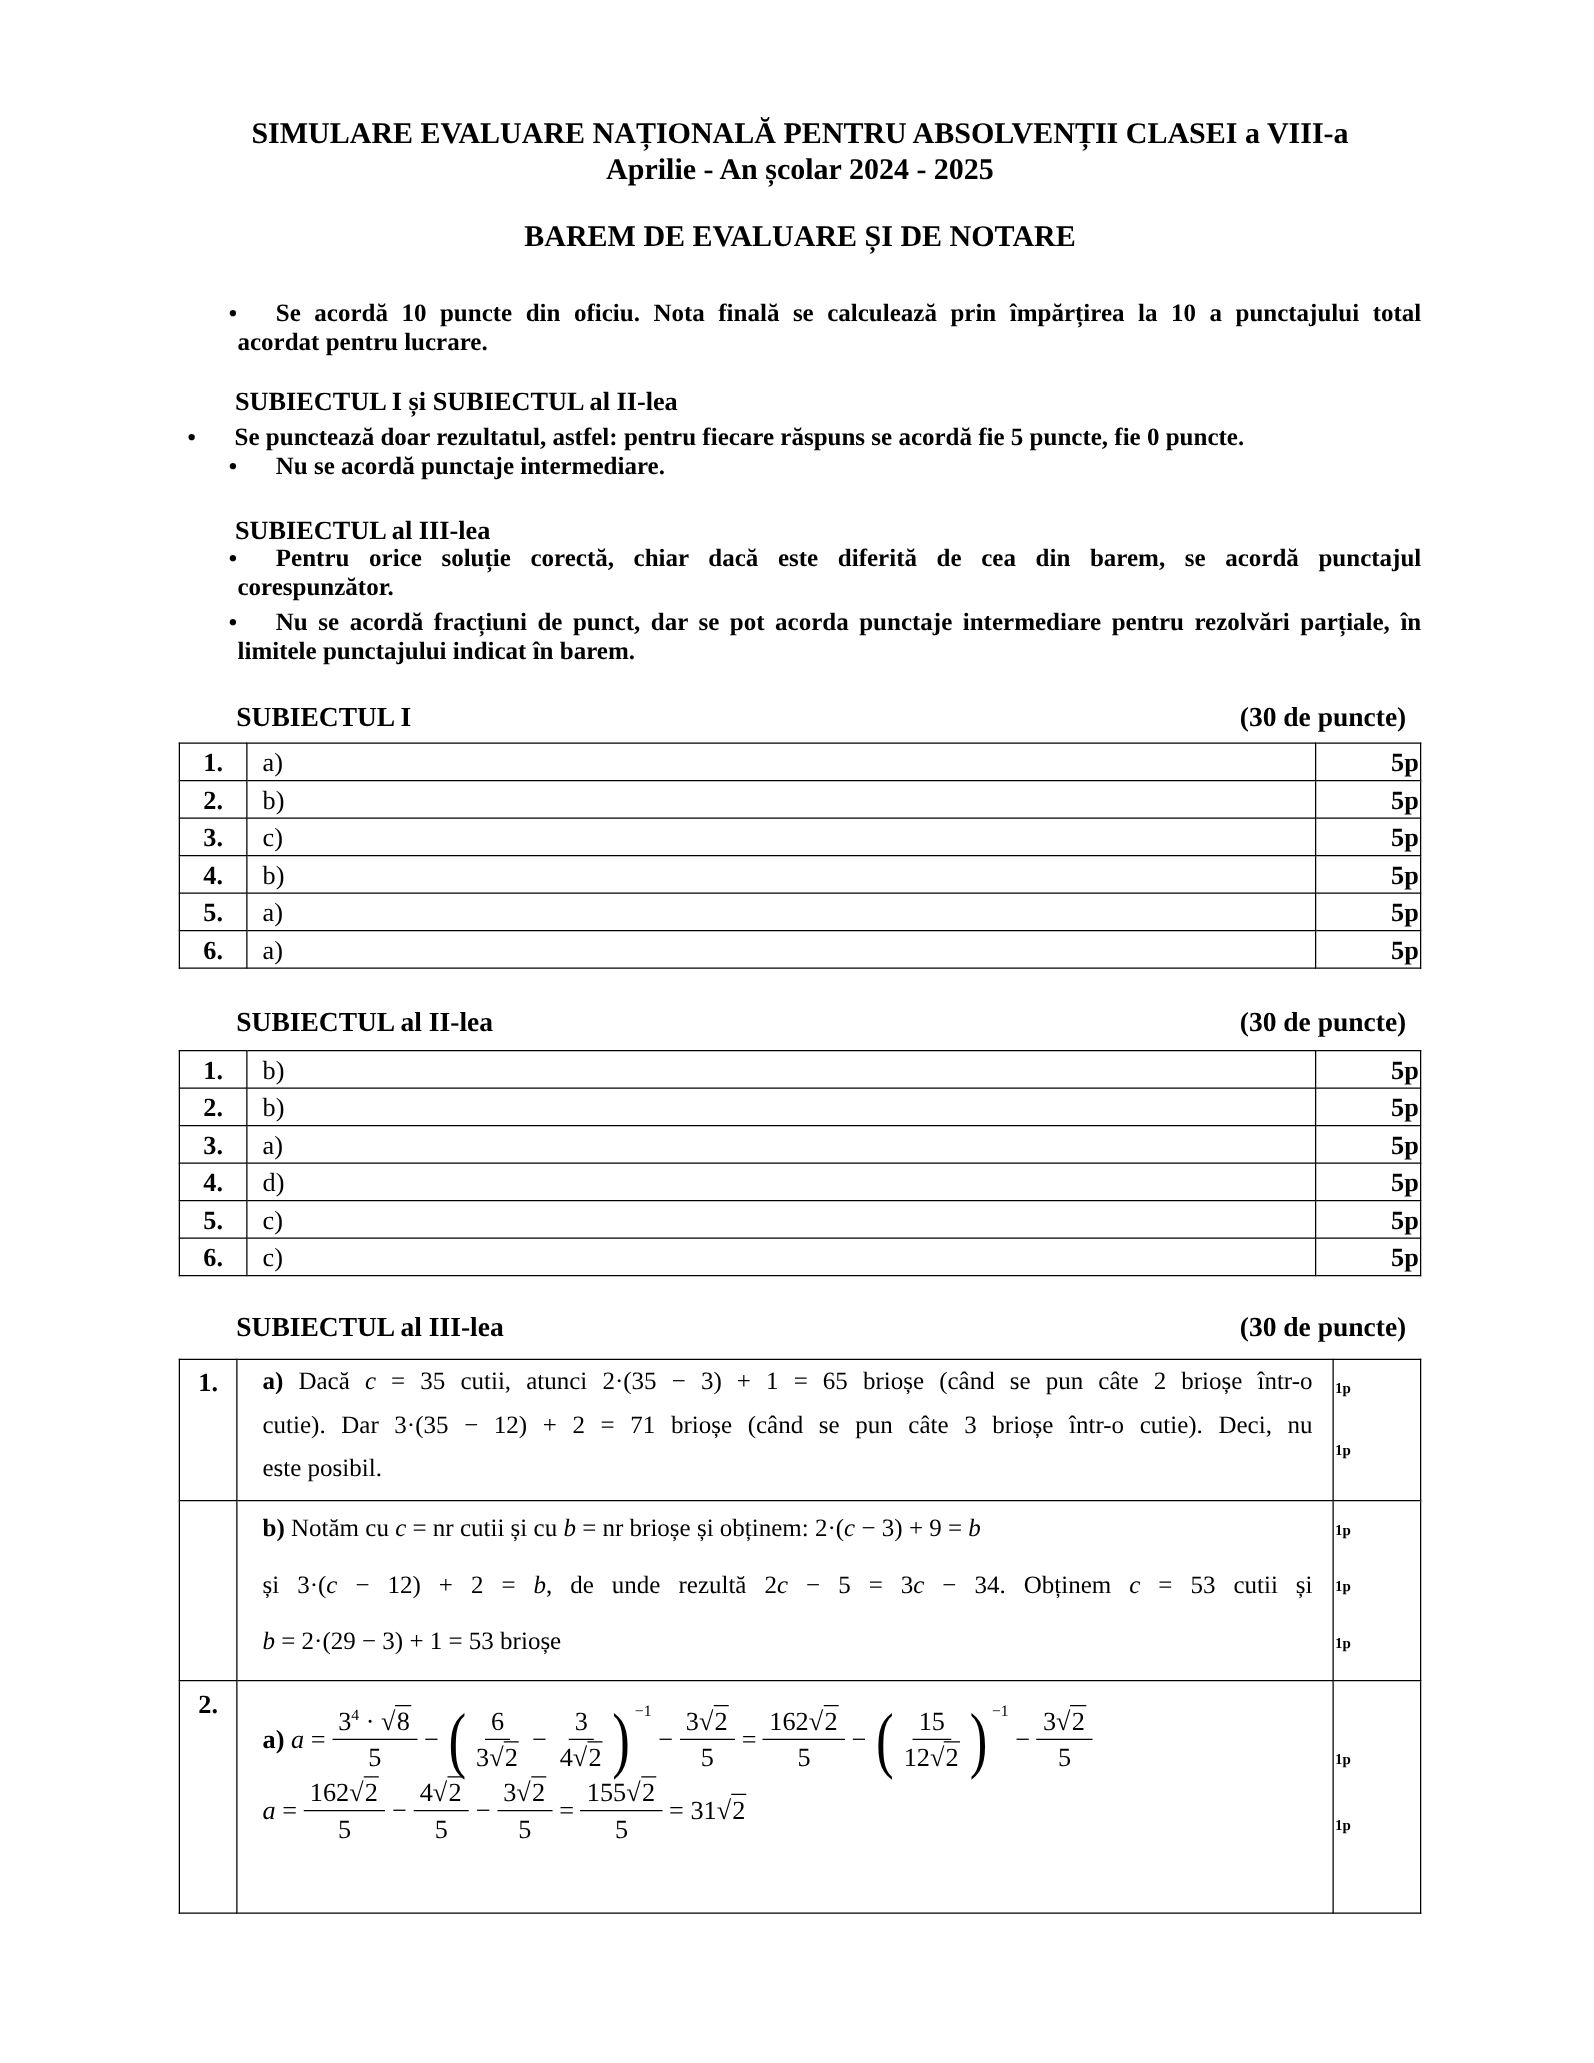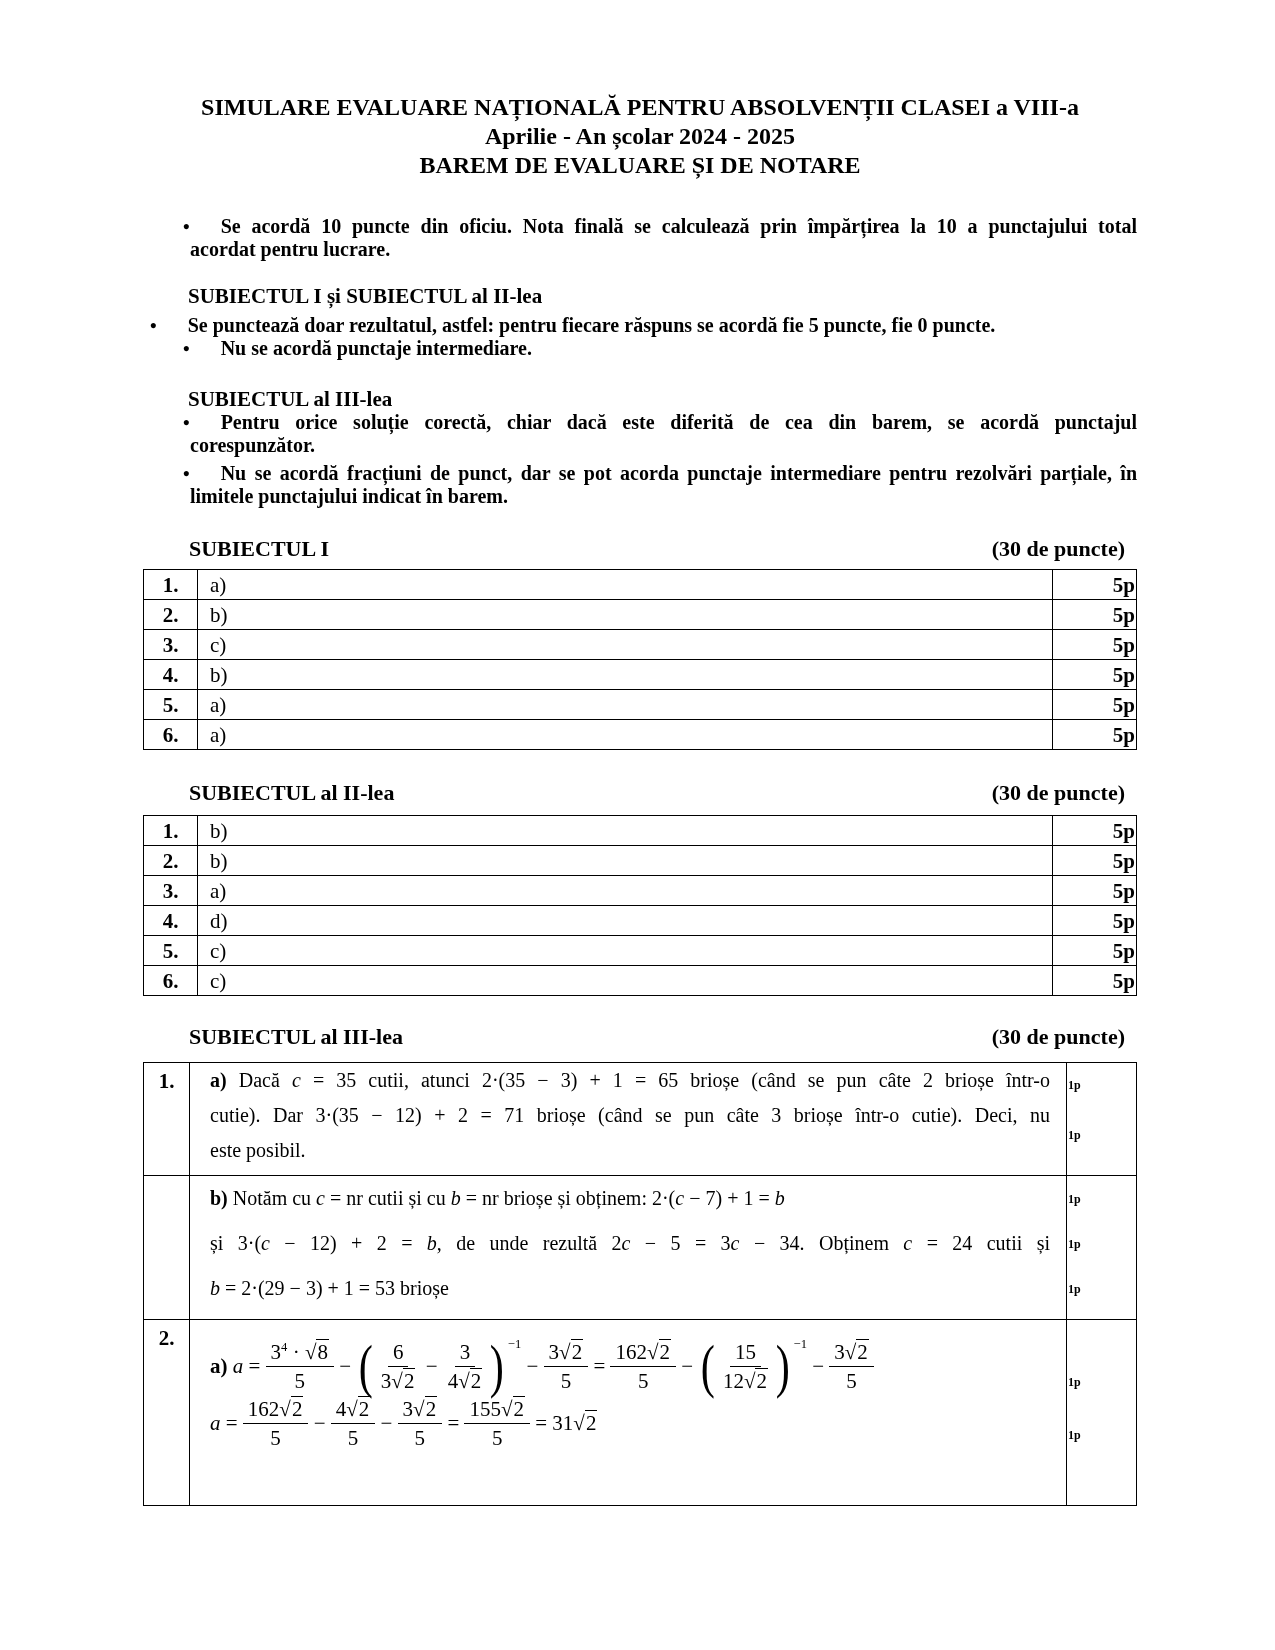--- a/index.html
+++ b/index.html
@@ -6,21 +6,21 @@
   body{
     width:1275px;height:1650px;background:#ffffff;color:#000;
     box-sizing:border-box;padding:93px 138px 0 143px;
     font-family:"Liberation Serif","DejaVu Serif",serif;
     font-weight:bold;font-size:20px;
   }
   
   .c{text-align:center;}
   .title{font-size:24px;line-height:29px;}
   .subtitle{font-size:24px;line-height:29px;}
-  .barem{font-size:24px;line-height:28px;}
+  .barem{font-size:24px;line-height:28px;margin-top:25px;}
   
   .intro{margin-top:36px;}
   .bullet{margin-left:47px;font-size:20px;line-height:23px;}
   .bl1{text-indent:-7px;}
   .dot{display:inline-block;text-indent:0;margin-right:31px;font-size:19px;}
   .just{text-align:justify;text-align-last:justify;word-spacing:-0.5px;}
   .sh{margin-left:45px;font-size:21px;line-height:24px;}
   .sh1{margin-top:23px;}
   .mt6{margin-top:6px;margin-left:14px;}
   .sh2{margin-top:27px;}
@@ -222,22 +222,22 @@
       <div class="tline"><span class="mx">este posibil.</span></div>
     </td>
     <td class="tp3">
       <div class="pt pa1">1p</div>
       <div class="pt pa2">1p</div>
     </td>
   </tr>
   <tr class="hr1b">
     <td class="tn3"></td>
     <td class="tc3">
-      <div class="tline2"><span class="mb">b) </span><span class="mx">Notăm cu </span><span class="mv">c</span><span class="mx"> = nr cutii și cu </span><span class="mv">b</span><span class="mx"> = nr brioșe și obținem: 2·(</span><span class="mv">c</span><span class="mx"> − 7) + 1 = </span><span class="mv">b</span></div>
-      <div class="tline2 just"><span class="mx">și 3·(</span><span class="mv">c</span><span class="mx"> − 12) + 2 = </span><span class="mv">b</span><span class="mx">, de unde rezultă 2</span><span class="mv">c</span><span class="mx"> − 5 = 3</span><span class="mv">c</span><span class="mx"> − 34. Obținem </span><span class="mv">c</span><span class="mx"> = 24 cutii și</span></div>
+      <div class="tline2"><span class="mb">b) </span><span class="mx">Notăm cu </span><span class="mv">c</span><span class="mx"> = nr cutii și cu </span><span class="mv">b</span><span class="mx"> = nr brioșe și obținem: 2·(</span><span class="mv">c</span><span class="mx"> − 3) + 9 = </span><span class="mv">b</span></div>
+      <div class="tline2 just"><span class="mx">și 3·(</span><span class="mv">c</span><span class="mx"> − 12) + 2 = </span><span class="mv">b</span><span class="mx">, de unde rezultă 2</span><span class="mv">c</span><span class="mx"> − 5 = 3</span><span class="mv">c</span><span class="mx"> − 34. Obținem </span><span class="mv">c</span><span class="mx"> = 53 cutii și</span></div>
       <div class="tline2"><span class="mv">b</span><span class="mx"> = 2·(29 − 3) + 1 = 53 brioșe</span></div>
     </td>
     <td class="tp3">
       <div class="pt pb">1p</div>
       <div class="pt pb">1p</div>
       <div class="pt pb">1p</div>
     </td>
   </tr>
   <tr class="hr2">
     <td class="tn3">2.</td>

